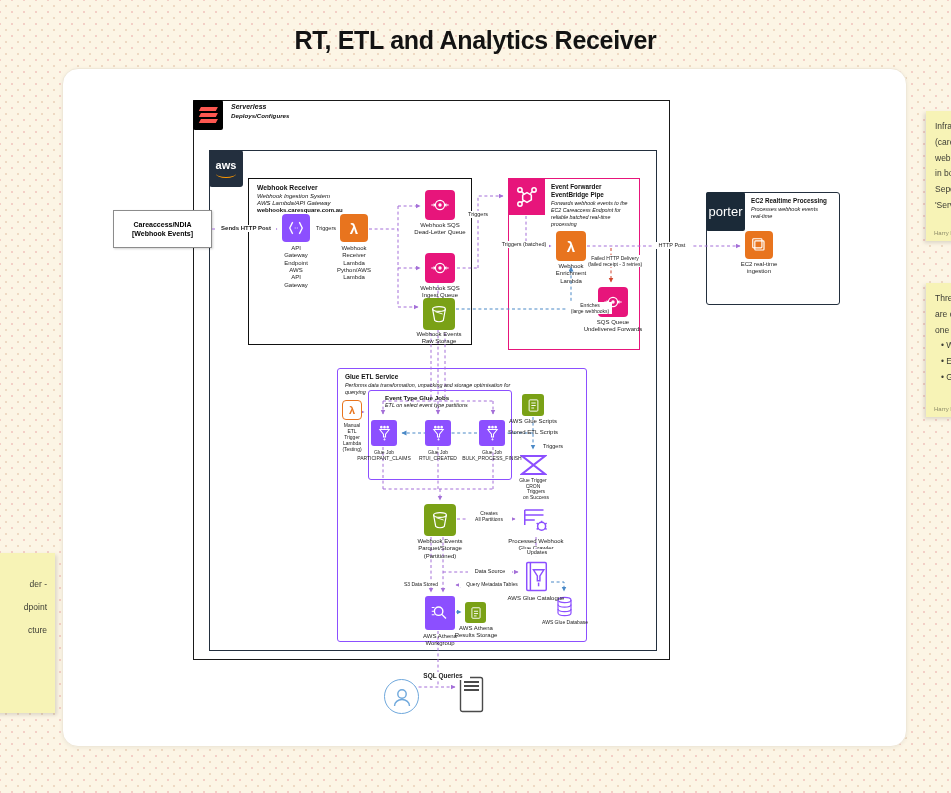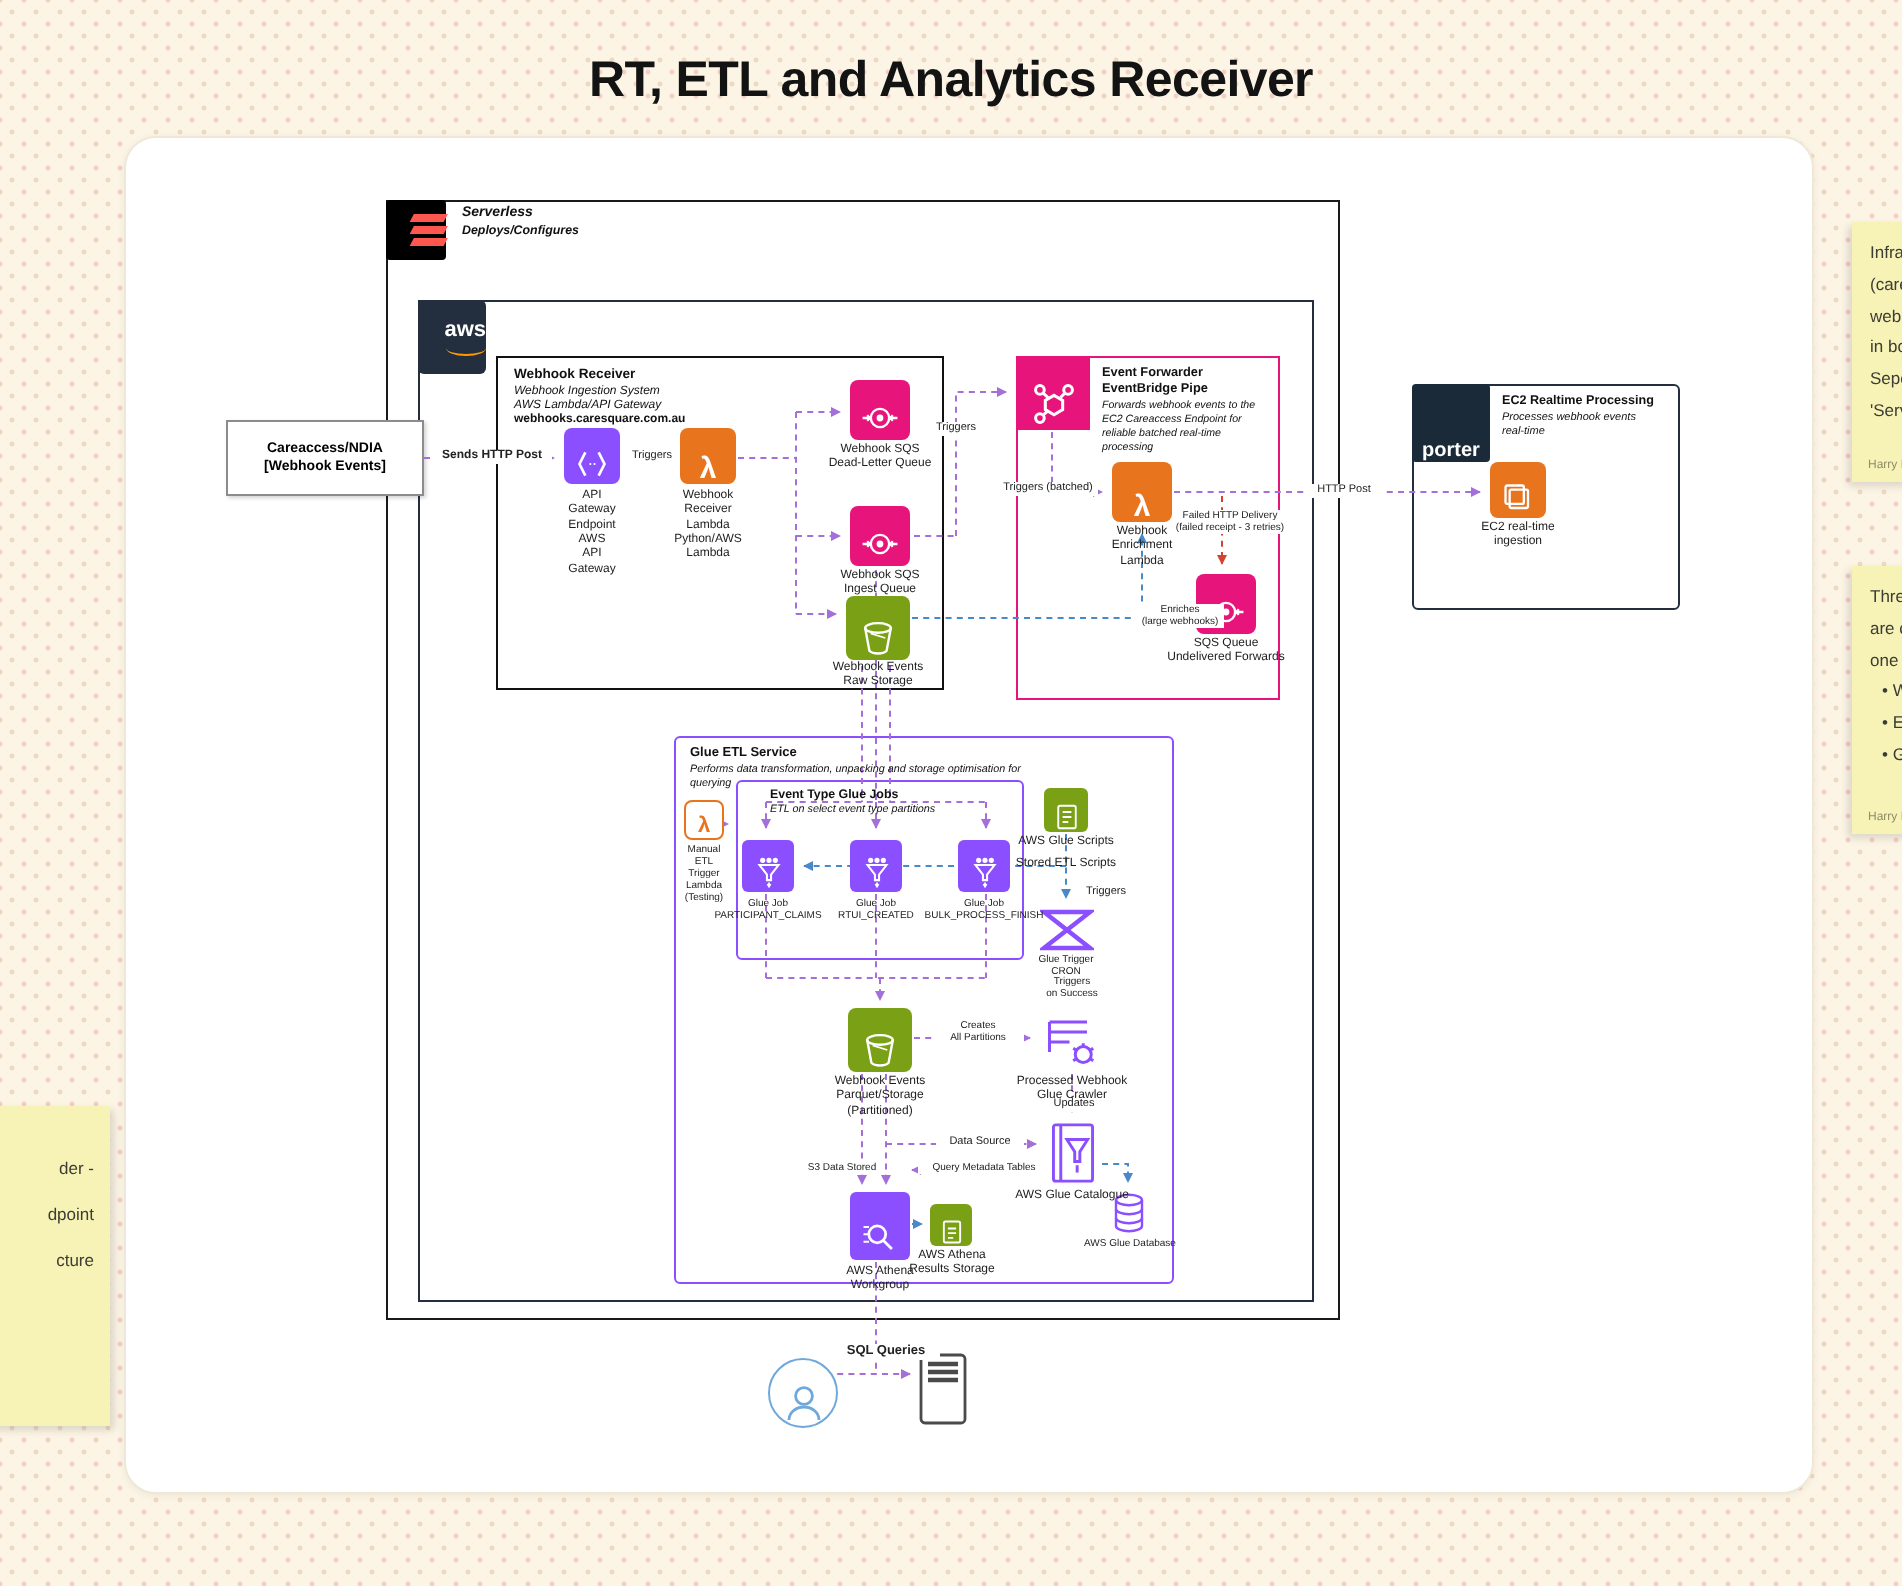--- a/index.html
+++ b/index.html
@@ -17,21 +17,21 @@
     position:absolute;left:0;top:26px;width:951px;text-align:center;
     font-size:25px;font-weight:bold;color:#131313;letter-spacing:-0.3px;
   }
   .canvas{
     position:absolute;left:62px;top:68px;width:843px;height:677px;
     background:#fff;border-radius:16px;border:1px solid #efe8d8;
     box-shadow:0 1px 4px rgba(0,0,0,0.06);z-index:0;
   }
   .box{position:absolute;box-sizing:border-box;background:#fff;z-index:1;}
   .wires{position:absolute;left:0;top:0;z-index:2;pointer-events:none;}
-  .icon{position:absolute;display:flex;align-items:flex-end;justify-content:center;
+  .icon{position:absolute;display:flex;align-items:center;justify-content:center;
     border-radius:4px;box-sizing:border-box;z-index:3;}
   .cap{position:absolute;font-size:6px;line-height:1.22;text-align:center;color:#1c1c1c;
     white-space:pre-line;z-index:4;}
   .edge-label{position:absolute;font-size:5.5px;line-height:1.2;text-align:center;color:#222;
     background:#fff;white-space:pre-line;z-index:4;padding:0 1px;}
   .hdr{position:absolute;z-index:4;color:#111;white-space:pre-line;}
   .b{font-weight:bold;} .i{font-style:italic;}
   .note{position:absolute;background:#F7F3B6;z-index:6;color:#3c3c35;
     box-shadow:-2px 2px 4px rgba(0,0,0,0.13);}
   .note .nline{font-size:8.5px;line-height:15.8px;white-space:nowrap;}
@@ -81,21 +81,21 @@
       <circle cx="18.5" cy="5.5" r="2"></circle>
     <path d="M7,7 L9.5,9.3 M7,17 L9.5,15 M17,7 L15,9"></path>
   </svg>
 </div>
 <div class="hdr b" style="left:551px;top:183px;font-size:6.4px;line-height:1.3;">Event Forwarder
 EventBridge Pipe</div>
 <div class="hdr i" style="left:551px;top:200px;font-size:5.3px;width:84px;line-height:1.3;">Forwards webhook events to the EC2 Careaccess Endpoint for reliable batched real-time processing</div>
 
 <div class="box" style="left:706px;top:192px;width:134px;height:113px;border:1.5px solid #232F3E;border-radius:3px;"></div>
 <div class="icon" style="left:706px;top:192px;width:39px;height:39px;background:#1B2A38;border-radius:2px;">
-  <span style="color:#fff;font-weight:bold;font-size:10px;">porter</span>
+  <span style="color:#fff;font-weight:normal;font-size:13px;">porter</span>
 </div>
 <div class="hdr b" style="left:751px;top:197px;font-size:6.3px;">EC2 Realtime Processing</div>
 <div class="hdr i" style="left:751px;top:206px;font-size:5.5px;line-height:1.3;">Processes webhook events
 real-time</div>
 
 <div class="box" style="left:337px;top:368px;width:250px;height:274px;border:1.5px solid #8C4FFF;border-radius:3px;"></div>
 <div class="hdr b" style="left:345px;top:373px;font-size:6.5px;">Glue ETL Service</div>
 <div class="hdr i" style="left:345px;top:382px;font-size:5.4px;width:170px;line-height:1.3;">Performs data transformation, unpacking and storage optimisation for querying</div>
 
 <div class="box" style="left:368px;top:390px;width:144px;height:90px;border:1.2px solid #8C4FFF;border-radius:3px;"></div>

